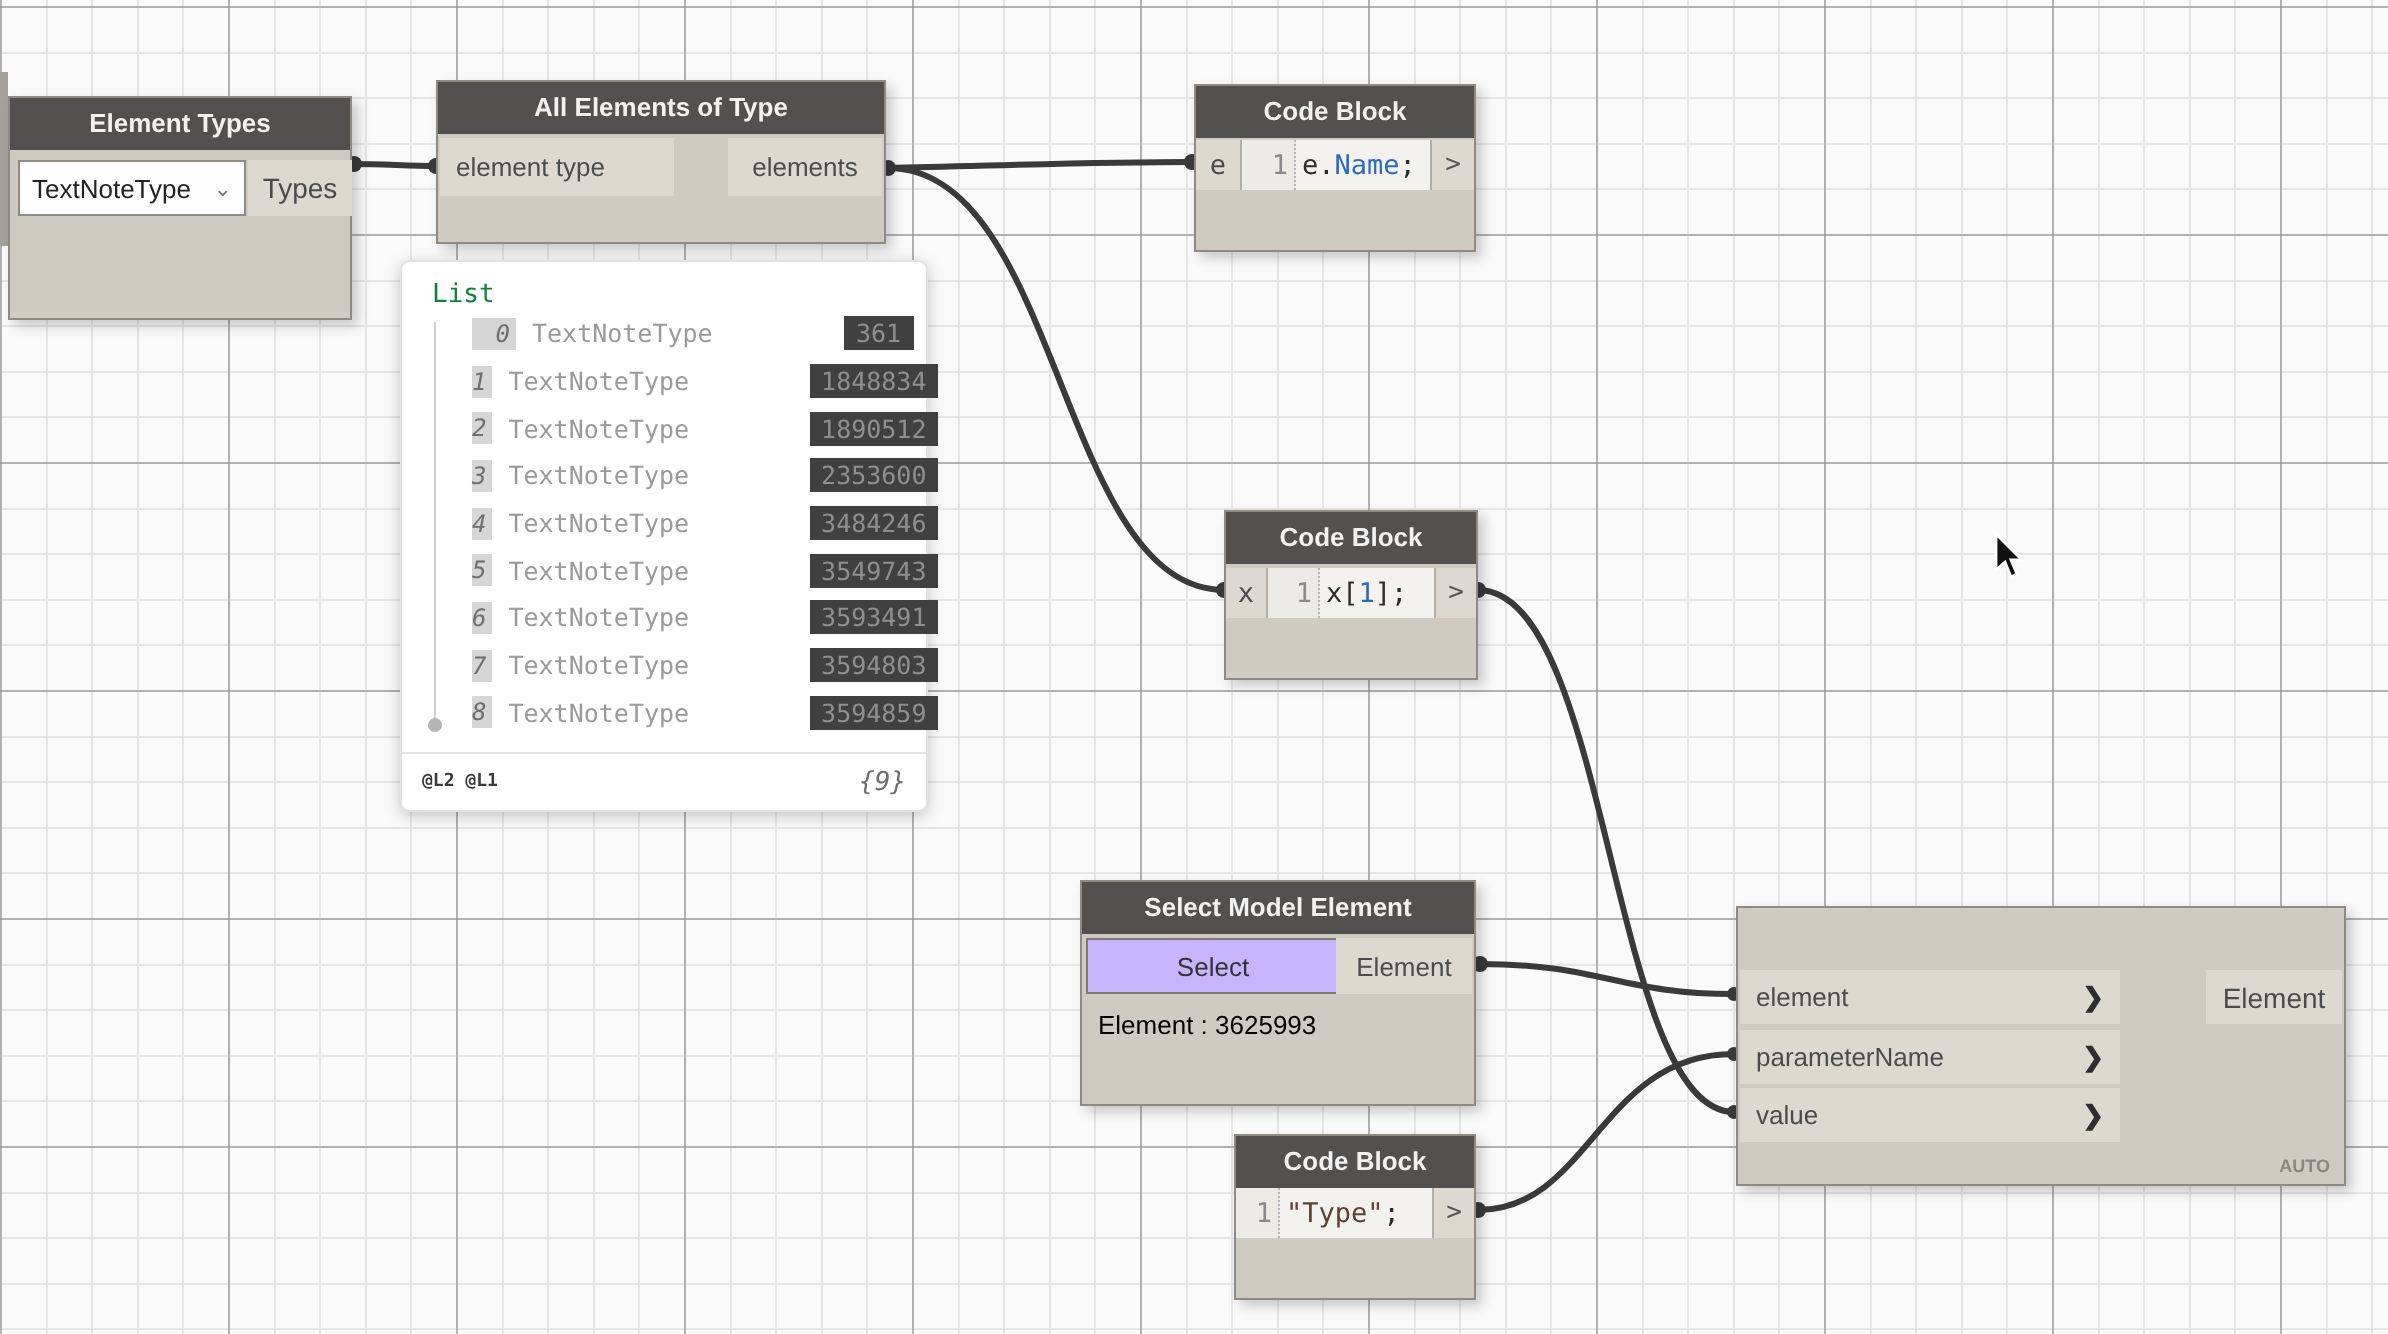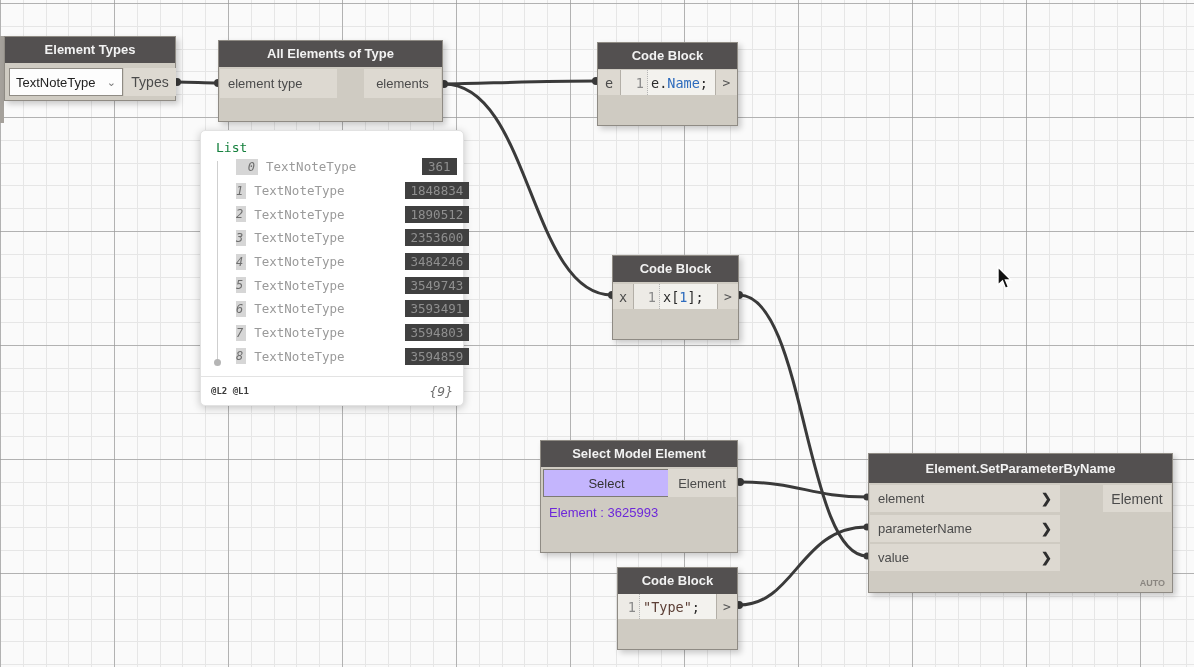--- a/index.html
+++ b/index.html
@@ -79,21 +79,21 @@
     box-sizing:border-box; padding:0 10px;
   }
   .lacing{font-size:9px; font-weight:bold; color:#3a3a3a;}
   .count{font-size:13px; font-style:italic; color:#6e6e6e;}
 
   .select-btn{
     position:absolute; background:#c4b5fd; border:1px solid #7d7a74; color:#333;
     font-size:13px; display:flex; align-items:center; justify-content:center;
     box-sizing:border-box;
   }
-  .body-text{position:absolute; font-size:13px; color:#6d28d9;}
+  .body-text{position:absolute; font-size:13px; color:#000000;}
 
   .sp-port-in{left:1px; width:190px; height:27px; padding-left:8px; justify-content:space-between;}
   .sp-chev{font-size:13px; font-weight:bold; color:#2e2e2e; padding-right:8px;}
   .auto-tag{position:absolute; right:7px; bottom:4px; font-size:9px; font-weight:bold; color:#8a8680;}
 
   #cursor{position:absolute; left:996px; top:266px; z-index:5;}
   #edge-sliver{position:absolute; left:0; top:36px; width:4px; height:87px; background:#a5a19b; z-index:2;}
 </style>
 </head>
 <body>
@@ -115,21 +115,21 @@
     <circle class="dot" cx="739" cy="295" r="4"></circle>
     <circle class="dot" cx="740" cy="482" r="4"></circle>
     <circle class="dot" cx="739" cy="605" r="4"></circle>
     <circle class="dot" cx="867" cy="497" r="3.5"></circle>
     <circle class="dot" cx="867" cy="527" r="3.5"></circle>
     <circle class="dot" cx="867" cy="556" r="3.5"></circle>
   </svg>
 
   <div id="edge-sliver"></div>
 
-  <div class="node" style="left:4px; top:36px; width:172px; height:65px;">
+  <div class="node" style="left:4px; top:48px; width:172px; height:112px;">
     <div class="node-header">Element Types</div>
     <div class="dropdown" style="left:4px; top:31px; width:114px; height:28px;">
       <span>TextNoteType</span>
       <span class="dd-chev">⌄</span>
     </div>
     <div class="port out" style="left:119px; top:31px; width:52px; height:28px; font-size:14px;">
       <span>Types</span>
     </div>
   </div>
 
@@ -261,21 +261,20 @@
         <span class="tok-str">"Type"</span>
           <span>;</span>
       </div>
       <div class="cb-cell cb-out" style="width:21px;">
         <span>&gt;</span>
       </div>
     </div>
   </div>
 
   <div class="node" style="left:868px; top:453px; width:305px; height:140px;">
-    <div class="node-header" style="height:29px; line-height:29px;">Element.SetParameterByName</div>
     <div class="port sp-port-in" style="top:31px;">
       <span>element</span>
       <span class="sp-chev">❯</span>
     </div>
     <div class="port sp-port-in" style="top:61px;">
       <span>parameterName</span>
       <span class="sp-chev">❯</span>
     </div>
     <div class="port sp-port-in" style="top:90px;">
       <span>value</span>

